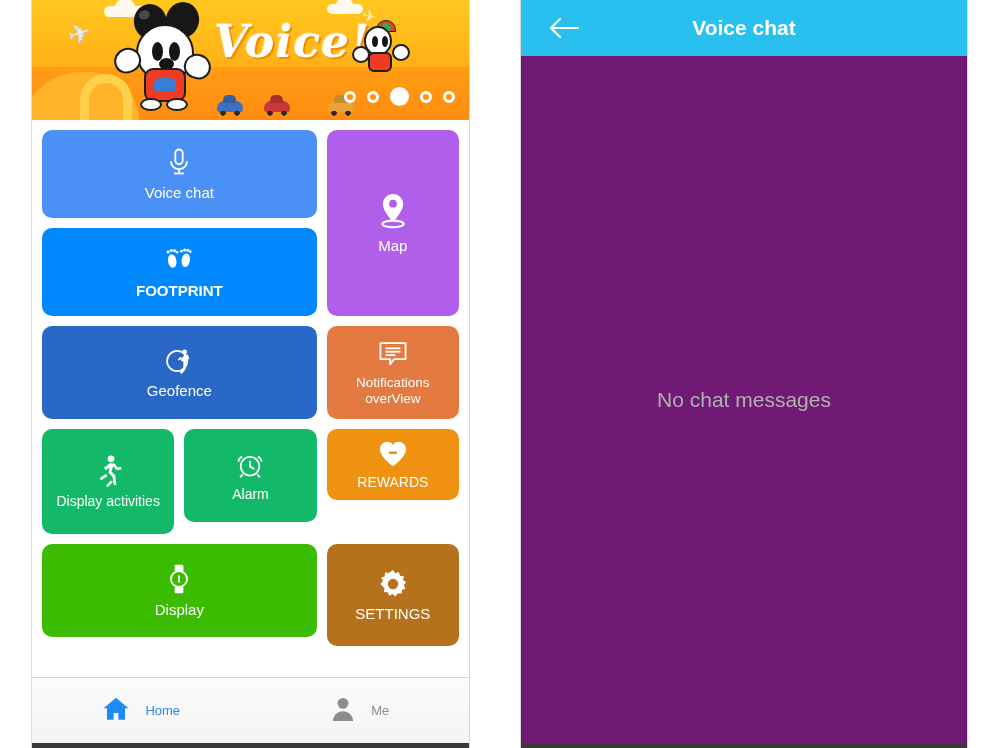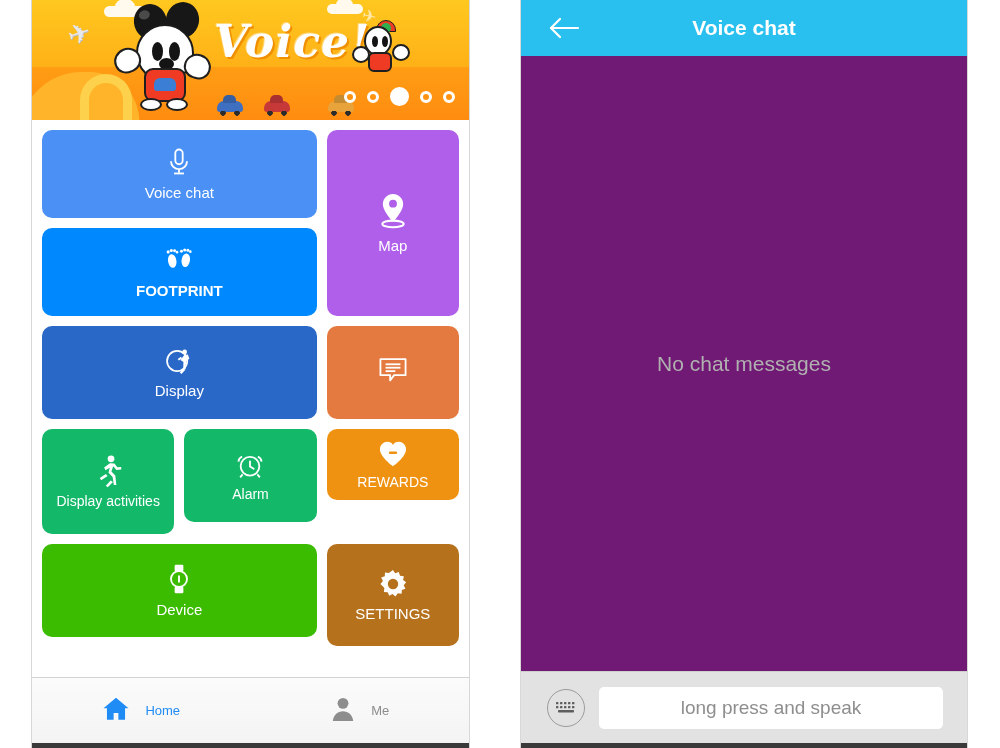--- a/index.html
+++ b/index.html
@@ -322,32 +322,33 @@
             <svg width="32" height="32" viewBox="0 0 26 26" fill="none" stroke="#fff" stroke-width="1.4">
               <circle cx="11.5" cy="13" r="8.2"></circle>
               <g fill="#fff" stroke="none">
                 <circle cx="17.6" cy="5.6" r="1.9"></circle>
                 <path d="M17.3 8.2l-3.1 4 2.4 1.7-.2 6h1.9l.5-6.6 2.6-2.2-1.2-3.4z"></path>
                 <path d="M14.6 9.6l-2.6 1.7.8 1.3 2.6-1.6z"></path>
                 <path d="M16.6 19.2l-2.9 3.2 1.3 1.1 3-3.1z"></path>
               </g>
             </svg>
           </span>
-          <span class="lbl">Display</span>
+          <span class="lbl">Geofence</span>
         </div>
 
         <div class="tile t-notif">
           <span class="ico">
             <svg width="32" height="30" viewBox="0 0 28 26" fill="none" stroke="#fff" stroke-width="1.6">
               <path d="M3 3.5h22v14H15l-3.5 4.6V17.5H3z" stroke-linejoin="round"></path>
               <line x1="7.5" y1="8" x2="20.5" y2="8"></line>
               <line x1="7.5" y1="11" x2="20.5" y2="11"></line>
               <line x1="7.5" y1="14" x2="16" y2="14"></line>
             </svg>
           </span>
+          <span class="lbl">Notifications overView</span>
         </div>
 
         <div class="tile t-disp small">
           <span class="ico">
             <svg width="30" height="34" viewBox="0 0 24 28" fill="#fff">
               <circle cx="14.5" cy="4" r="2.8"></circle>
               <path d="M13.6 7.6L8.8 11.2l1.2 2.1 3.4-2-1 4.1 3.4 3.6 1 6.5h2.1l-.9-7.8-3.2-3.2 1.5-4.4 2.6 3 4-.4v-2l-3.2.2-2.4-3z"></path>
               <path d="M10.2 16.4l-5 3.4 1.2 1.8 5.3-3.4z"></path>
               <path d="M14.2 21.8l-4 4.3 1.6 1.3 4.3-4.3z"></path>
             </svg>
@@ -381,21 +382,21 @@
 
         <div class="tile t-dev">
           <span class="ico">
             <svg width="30" height="34" viewBox="0 0 24 28" fill="none" stroke="#fff" stroke-width="1.5">
               <circle cx="12" cy="14" r="6.6"></circle>
               <rect x="8.4" y="2.2" width="7.2" height="5.4" rx="1" fill="#fff" stroke="none"></rect>
               <rect x="8.4" y="20.4" width="7.2" height="5.4" rx="1" fill="#fff" stroke="none"></rect>
               <rect x="11.2" y="11" width="1.6" height="6" rx=".8" fill="#fff" stroke="none"></rect>
             </svg>
           </span>
-          <span class="lbl">Device</span>
+          <span class="lbl">Display</span>
         </div>
 
         <div class="tile t-set">
           <span class="ico">
             <svg width="32" height="32" viewBox="0 0 26 26" fill="#fff">
               <path d="M13 1.6l1.7 2.6 3-.9 1 3 3.1.4-.6 3 2.5 1.9-2 2.4 1.4 2.8-2.9 1.1-.2 3.1-3.1-.4-1.9 2.5-2.4-2-2.7 1.5-1.2-2.9-3.1-.3.4-3.1L2.8 13l2-2.4L3.4 7.8l2.9-1.1.2-3.1 3.1.4z"></path>
               <circle cx="13" cy="13" r="4.2" fill="#b5711c"></circle>
             </svg>
           </span>
           <span class="lbl">SETTINGS</span>
@@ -436,35 +437,17 @@
           <polyline points="13,3 4,12 13,21"></polyline>
         </svg>
       </span>
       <span class="nav-title">Voice chat</span>
     </div>
 
     <div class="chat-area">
       <span class="empty-msg">No chat messages</span>
     </div>
 
-    <div class="composer">
-      <span class="kb-btn">
-        <svg width="22" height="16" viewBox="0 0 22 16" fill="#5e5e5e">
-          <rect x="1" y="2" width="2.4" height="2.2" rx=".5"></rect>
-          <rect x="5" y="2" width="2.4" height="2.2" rx=".5"></rect>
-          <rect x="9" y="2" width="2.4" height="2.2" rx=".5"></rect>
-          <rect x="13" y="2" width="2.4" height="2.2" rx=".5"></rect>
-          <rect x="17" y="2" width="2.4" height="2.2" rx=".5"></rect>
-          <rect x="1" y="6" width="2.4" height="2.2" rx=".5"></rect>
-          <rect x="5" y="6" width="2.4" height="2.2" rx=".5"></rect>
-          <rect x="9" y="6" width="2.4" height="2.2" rx=".5"></rect>
-          <rect x="13" y="6" width="2.4" height="2.2" rx=".5"></rect>
-          <rect x="17" y="6" width="2.4" height="2.2" rx=".5"></rect>
-          <rect x="3" y="10" width="16" height="2.4" rx=".7"></rect>
-        </svg>
-      </span>
-      <span class="speak-field" placeholder="long press and speak">long press and speak</span>
-    </div>
 
     <div class="bottom-bar"></div>
   </div>
 
 </div>
 
 </body></html>

